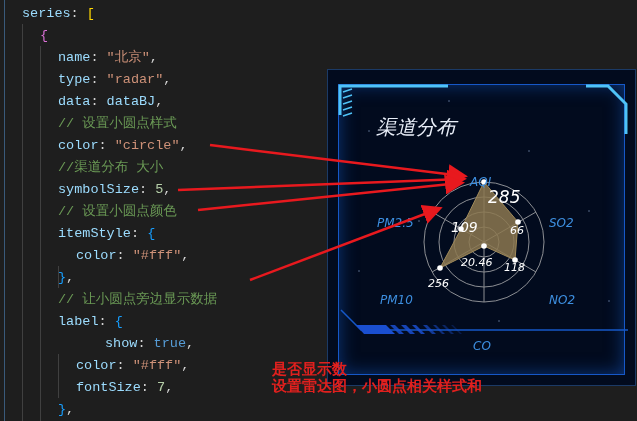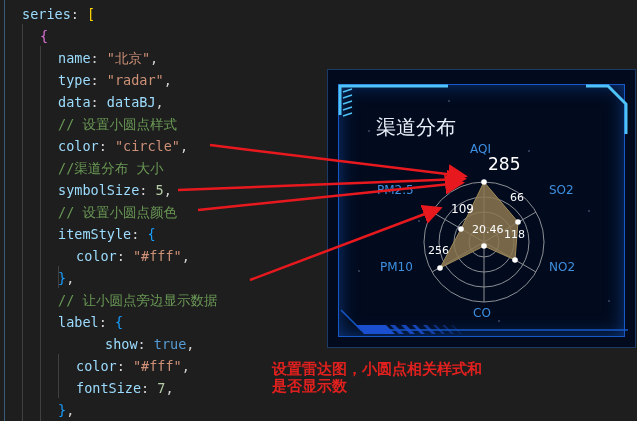--- a/index.html
+++ b/index.html
@@ -1,35 +1,35 @@
 <!DOCTYPE html>
 <html><head>
 <meta charset="utf-8">
 <style>
   html,body{margin:0;padding:0;}
   body{width:637px;height:421px;background:#1e1e1e;position:relative;overflow:hidden;font-family:"DejaVu Sans Mono","Liberation Mono",monospace;}
-  .editor{position:absolute;left:0;top:0;width:637px;height:355px;}
+  .editor{position:absolute;left:0;top:0;width:637px;height:355px;font-family:Liberation Mono, monospace;}
   .gutter-line{position:absolute;left:4px;top:0;width:1px;height:421px;background:#3a5a7a;}
   .guide{position:absolute;width:1px;background:#404040;}
   .code-line{position:absolute;left:0;height:22px;line-height:22px;font-size:13.5px;white-space:pre;color:#d4d4d4;}
   .k{color:#9cdcfe;}
   .s{color:#ce9178;}
   .n{color:#b5cea8;}
   .c{color:#6a9955;margin-top:12px;}
   .b{color:#569cd6;}
   .br1{color:#ffd700;}
   .br2{color:#da70d6;}
   .br3{color:#179fff;}
   .p{color:#d4d4d4;}
 
-  .panel{position:absolute;left:327px;top:69px;width:309px;height:279px;background:#020b1e;border:1px solid #1b3a66;box-sizing:border-box;overflow:hidden;}
+  .panel{position:absolute;left:327px;top:69px;width:309px;height:317px;background:#020b1e;border:1px solid #1b3a66;box-sizing:border-box;overflow:hidden;font-style:italic;}
   .panel-glow{position:absolute;left:10px;top:14px;right:10px;bottom:10px;box-shadow:inset 0 0 18px rgba(20,90,200,0.55);border:1px solid #1658c8;}
   .star{position:absolute;width:2px;height:2px;border-radius:50%;background:rgba(160,190,230,0.35);}
   .panel-title{position:absolute;left:48px;top:44px;color:#e8eef8;font-family:"DejaVu Sans","Liberation Sans",sans-serif;font-size:20px;}
-  .ax{position:absolute;color:#3d8fe0;font-family:"DejaVu Sans","Liberation Sans",sans-serif;font-size:12px;}
+  .ax{position:absolute;color:#3d8fe0;font-family:"DejaVu Sans","Liberation Sans",sans-serif;font-size:12px;margin-top:33px;}
   .annot{position:absolute;left:272px;top:361px;color:#e0201e;font-family:"DejaVu Serif","Liberation Serif",serif;font-size:15px;font-weight:bold;line-height:17px;}
   svg{position:absolute;left:0;top:0;}
 </style>
 </head>
 <body>
 
 <div class="editor">
   <div class="gutter-line"></div>
   <div class="guide" style="left:22px;top:24px;height:397px;"></div>
   <div class="guide" style="left:40px;top:46px;height:375px;"></div>
@@ -110,35 +110,35 @@
   <div class="panel-title">渠道分布</div>
   <div class="ax" style="left:142px;top:72px">AQI</div>
   <div class="ax" style="left:221px;top:113px">SO2</div>
   <div class="ax" style="left:221px;top:190px">NO2</div>
   <div class="ax" style="left:145px;top:236px">CO</div>
   <div class="ax" style="left:52px;top:190px">PM10</div>
   <div class="ax" style="left:49px;top:113px">PM2.5</div>
   <div class="ax" style="left:160px;top:84px;color:#fff;font-size:17px">285</div>
   <div class="ax" style="left:182px;top:121px;color:#fff;font-size:11px">66</div>
   <div class="ax" style="left:176px;top:158px;color:#fff;font-size:11px">118</div>
-  <div class="ax" style="left:144px;top:153px;color:#fff;font-size:11px">20.46</div>
+  <div class="ax" style="left:133px;top:153px;color:#fff;font-size:11px">20.46</div>
   <div class="ax" style="left:100px;top:174px;color:#fff;font-size:11px">256</div>
-  <div class="ax" style="left:123px;top:132px;color:#fff;font-size:12px">109</div>
+  <div class="ax" style="left:123px;top:116px;color:#fff;font-size:14px">109</div>
 </div>
 
 <svg width="637" height="421" style="pointer-events:none">
   <defs>
     <marker id="ah" markerWidth="8" markerHeight="8" refX="6" refY="4" orient="auto">
       <path d="M0,0 L8,4 L0,8 Z" fill="#e8191e"></path>
     </marker>
   </defs>
   <g stroke="#e8191e" stroke-width="2.5" fill="none">
     <line x1="210" y1="145" x2="463" y2="176" marker-end="url(#ah)"></line>
     <line x1="178" y1="190" x2="462" y2="179" marker-end="url(#ah)"></line>
     <line x1="198" y1="210" x2="460" y2="183" marker-end="url(#ah)"></line>
     <line x1="250" y1="280" x2="438" y2="209" marker-end="url(#ah)"></line>
   </g>
 </svg>
 
 <div class="annot">
+  <div>是否显示数</div>
   <div>设置雷达图，小圆点相关样式和</div>
-  <div>是否显示数</div>
 </div>
 
 </body></html>

